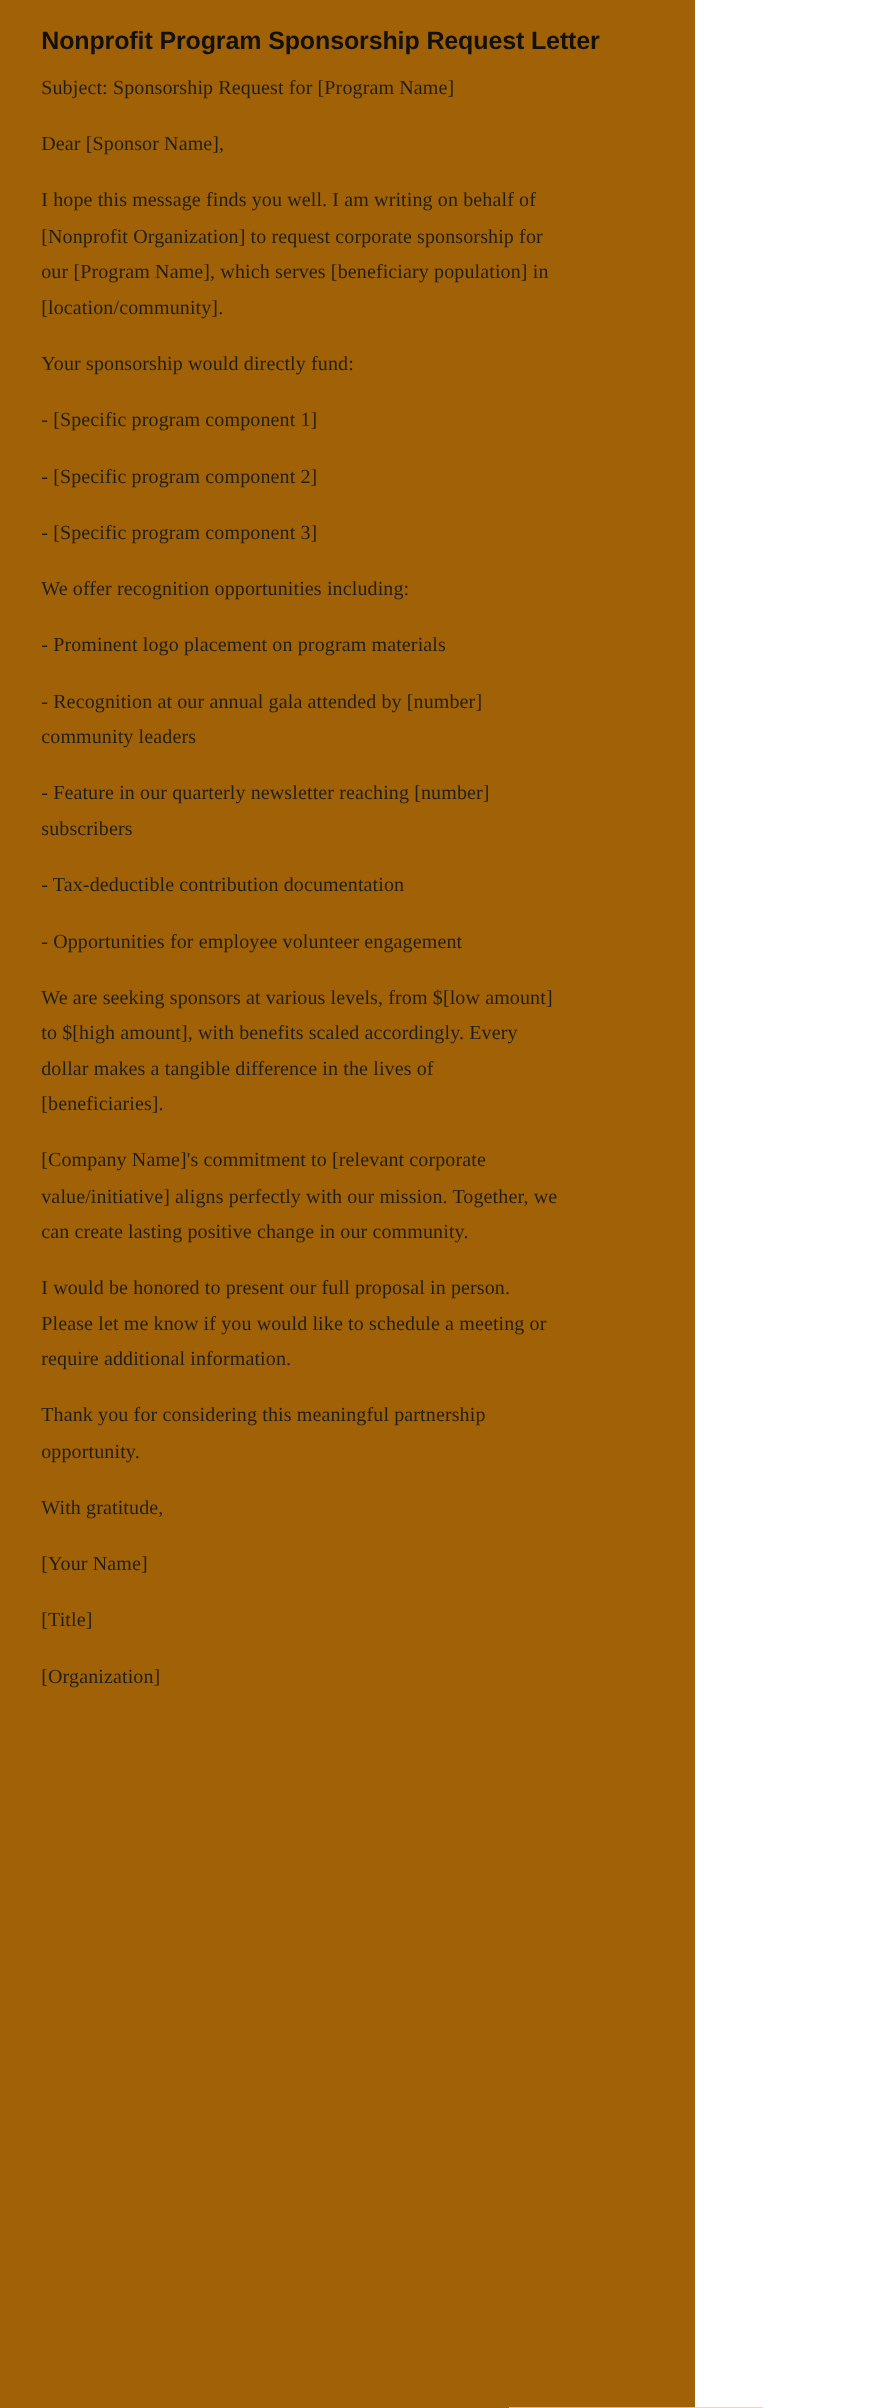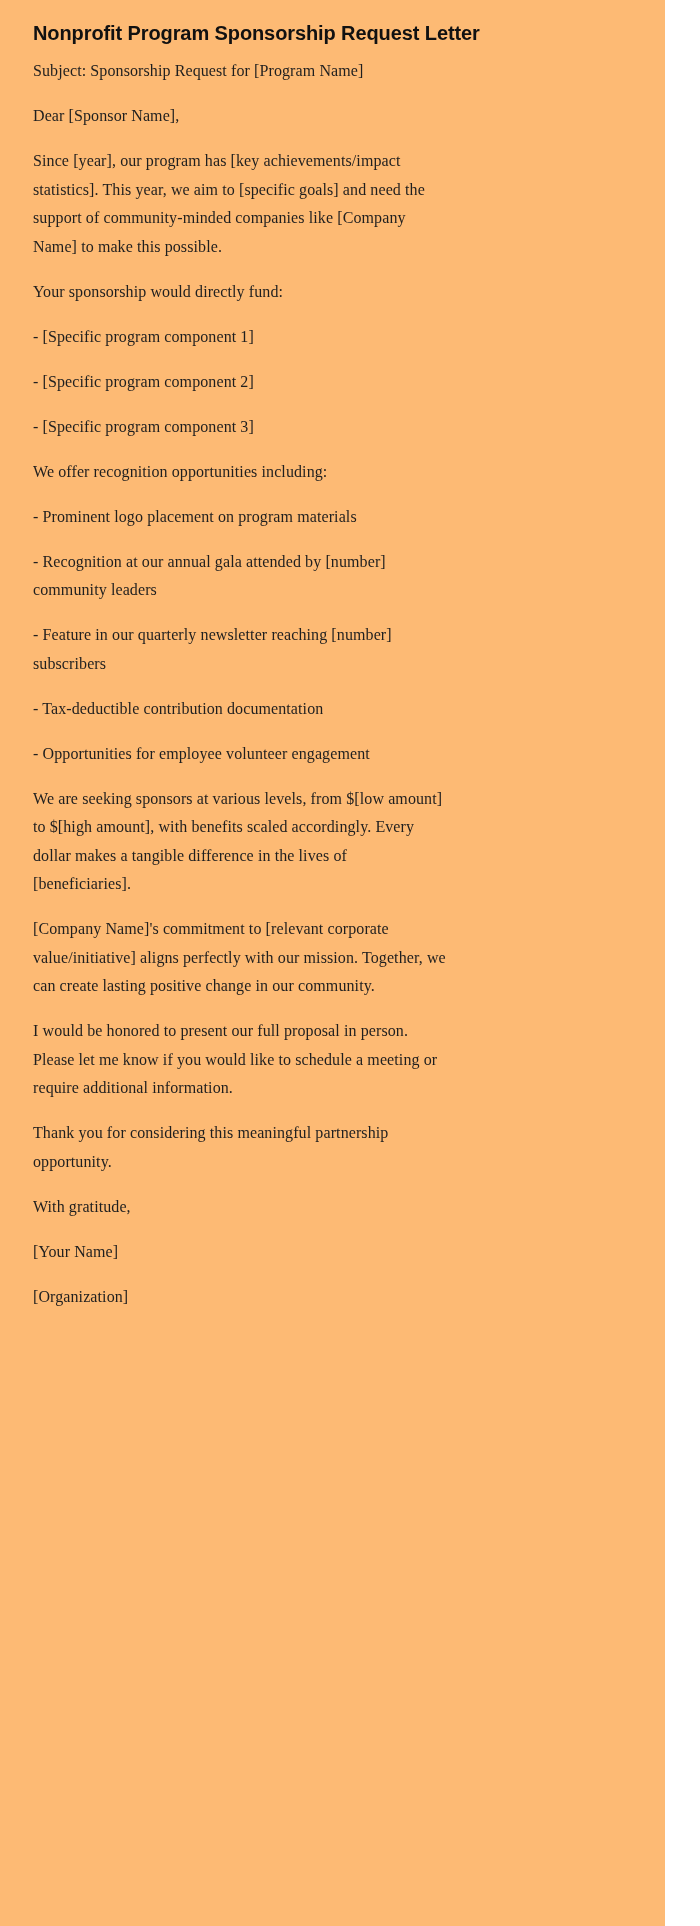--- a/index.html
+++ b/index.html
@@ -8,24 +8,24 @@
     background: #ffffff;
   }
   body {
     width: 700px;
     min-height: 1926px;
     font-family: "Liberation Sans", "DejaVu Sans", sans-serif;
     color: #1f1f1f;
   }
   .doc {
     box-sizing: border-box;
-    width: 665px;
+    width: 556px;
     min-height: 1926px;
     padding: 18px 33px 60px 33px;
-    background: #fdba74;
+    background: #a16207;
   }
   .doc h1 {
     font-size: 20px;
     line-height: 30px;
     font-weight: 700;
     margin: 0 0 9px 0;
     letter-spacing: -0.1px;
     color: #111111;
   }
   .doc p {
@@ -38,24 +38,24 @@
   }
 </style>
 </head>
 <body>
 
 <div class="doc">
   <h1>Nonprofit Program Sponsorship Request Letter</h1>
 
   <p>Subject: Sponsorship Request for [Program Name]</p>
   <p>Dear [Sponsor Name],</p>
-  <p>Since [year], our program has [key achievements/impact
-statistics]. This year, we aim to [specific goals] and need the
-support of community-minded companies like [Company
-Name] to make this possible.</p>
+  <p>I hope this message finds you well. I am writing on behalf of
+[Nonprofit Organization] to request corporate sponsorship for
+our [Program Name], which serves [beneficiary population] in
+[location/community].</p>
   <p>Your sponsorship would directly fund:</p>
   <p>- [Specific program component 1]</p>
   <p>- [Specific program component 2]</p>
   <p>- [Specific program component 3]</p>
   <p>We offer recognition opportunities including:</p>
   <p>- Prominent logo placement on program materials</p>
   <p>- Recognition at our annual gala attended by [number]
 community leaders</p>
   <p>- Feature in our quarterly newsletter reaching [number]
 subscribers</p>
@@ -68,14 +68,15 @@
   <p>[Company Name]'s commitment to [relevant corporate
 value/initiative] aligns perfectly with our mission. Together, we
 can create lasting positive change in our community.</p>
   <p>I would be honored to present our full proposal in person.
 Please let me know if you would like to schedule a meeting or
 require additional information.</p>
   <p>Thank you for considering this meaningful partnership
 opportunity.</p>
   <p>With gratitude,</p>
   <p>[Your Name]</p>
+  <p>[Title]</p>
   <p>[Organization]</p>
 </div>
 
 </body></html>

